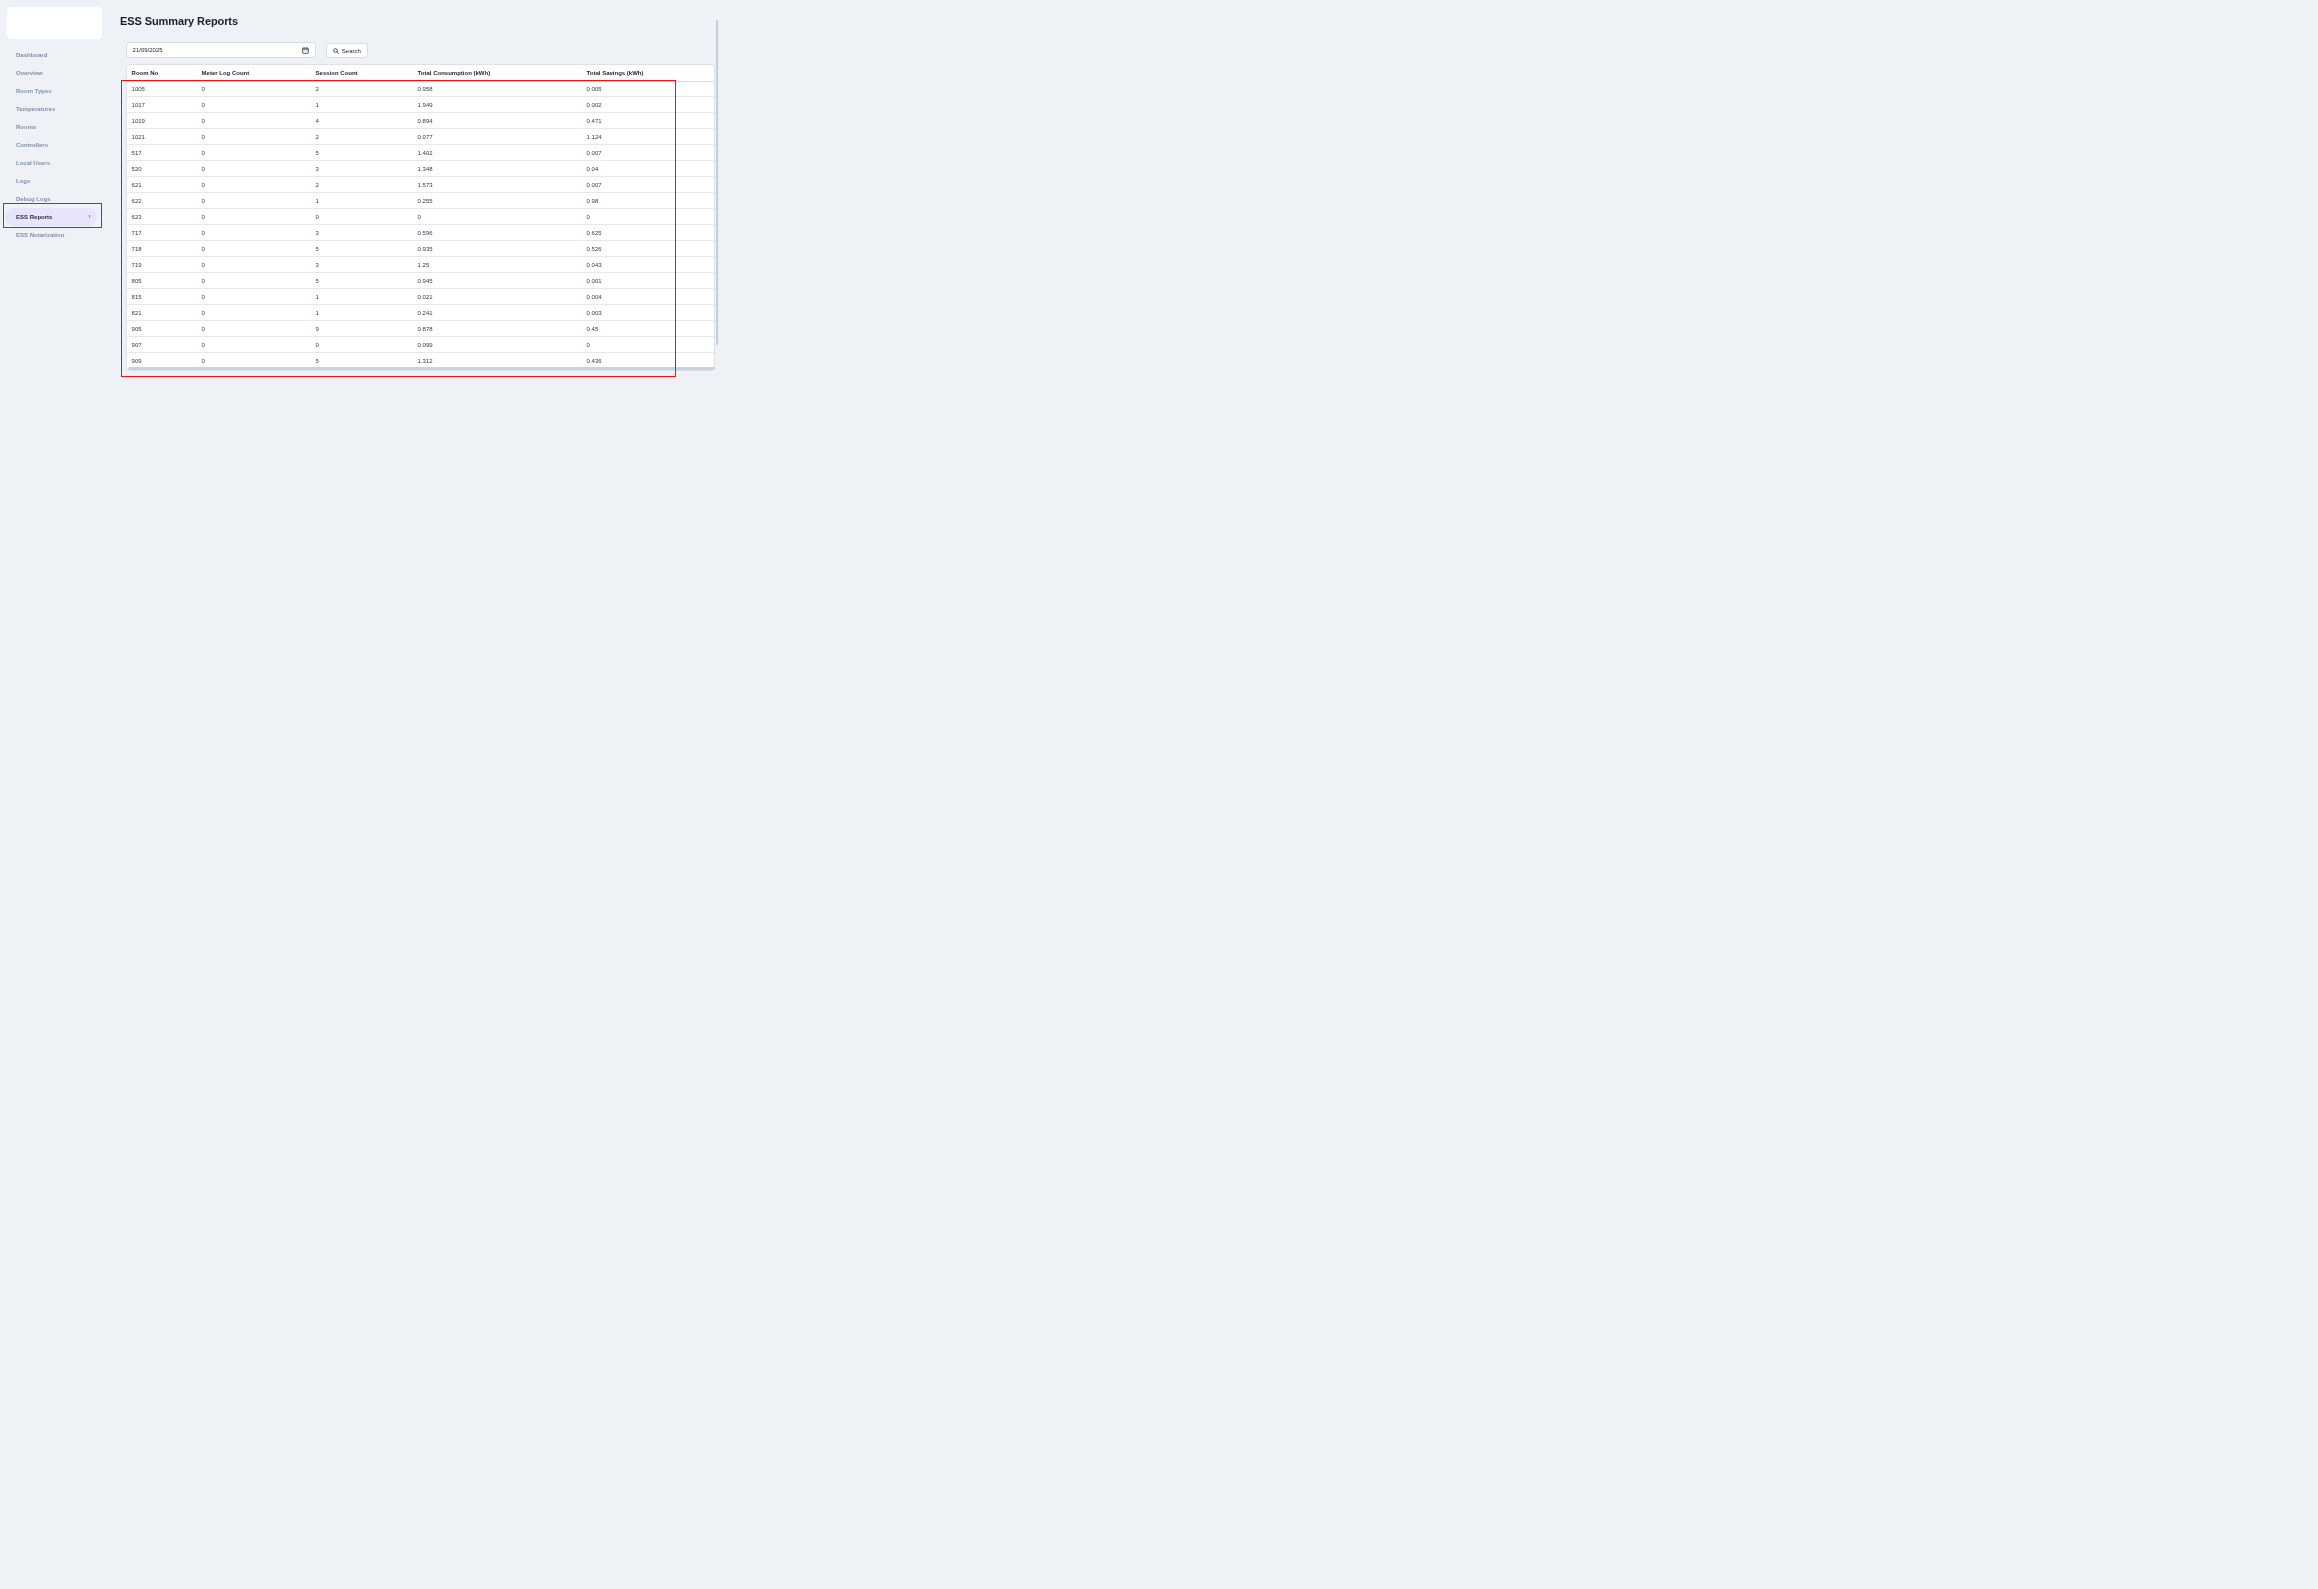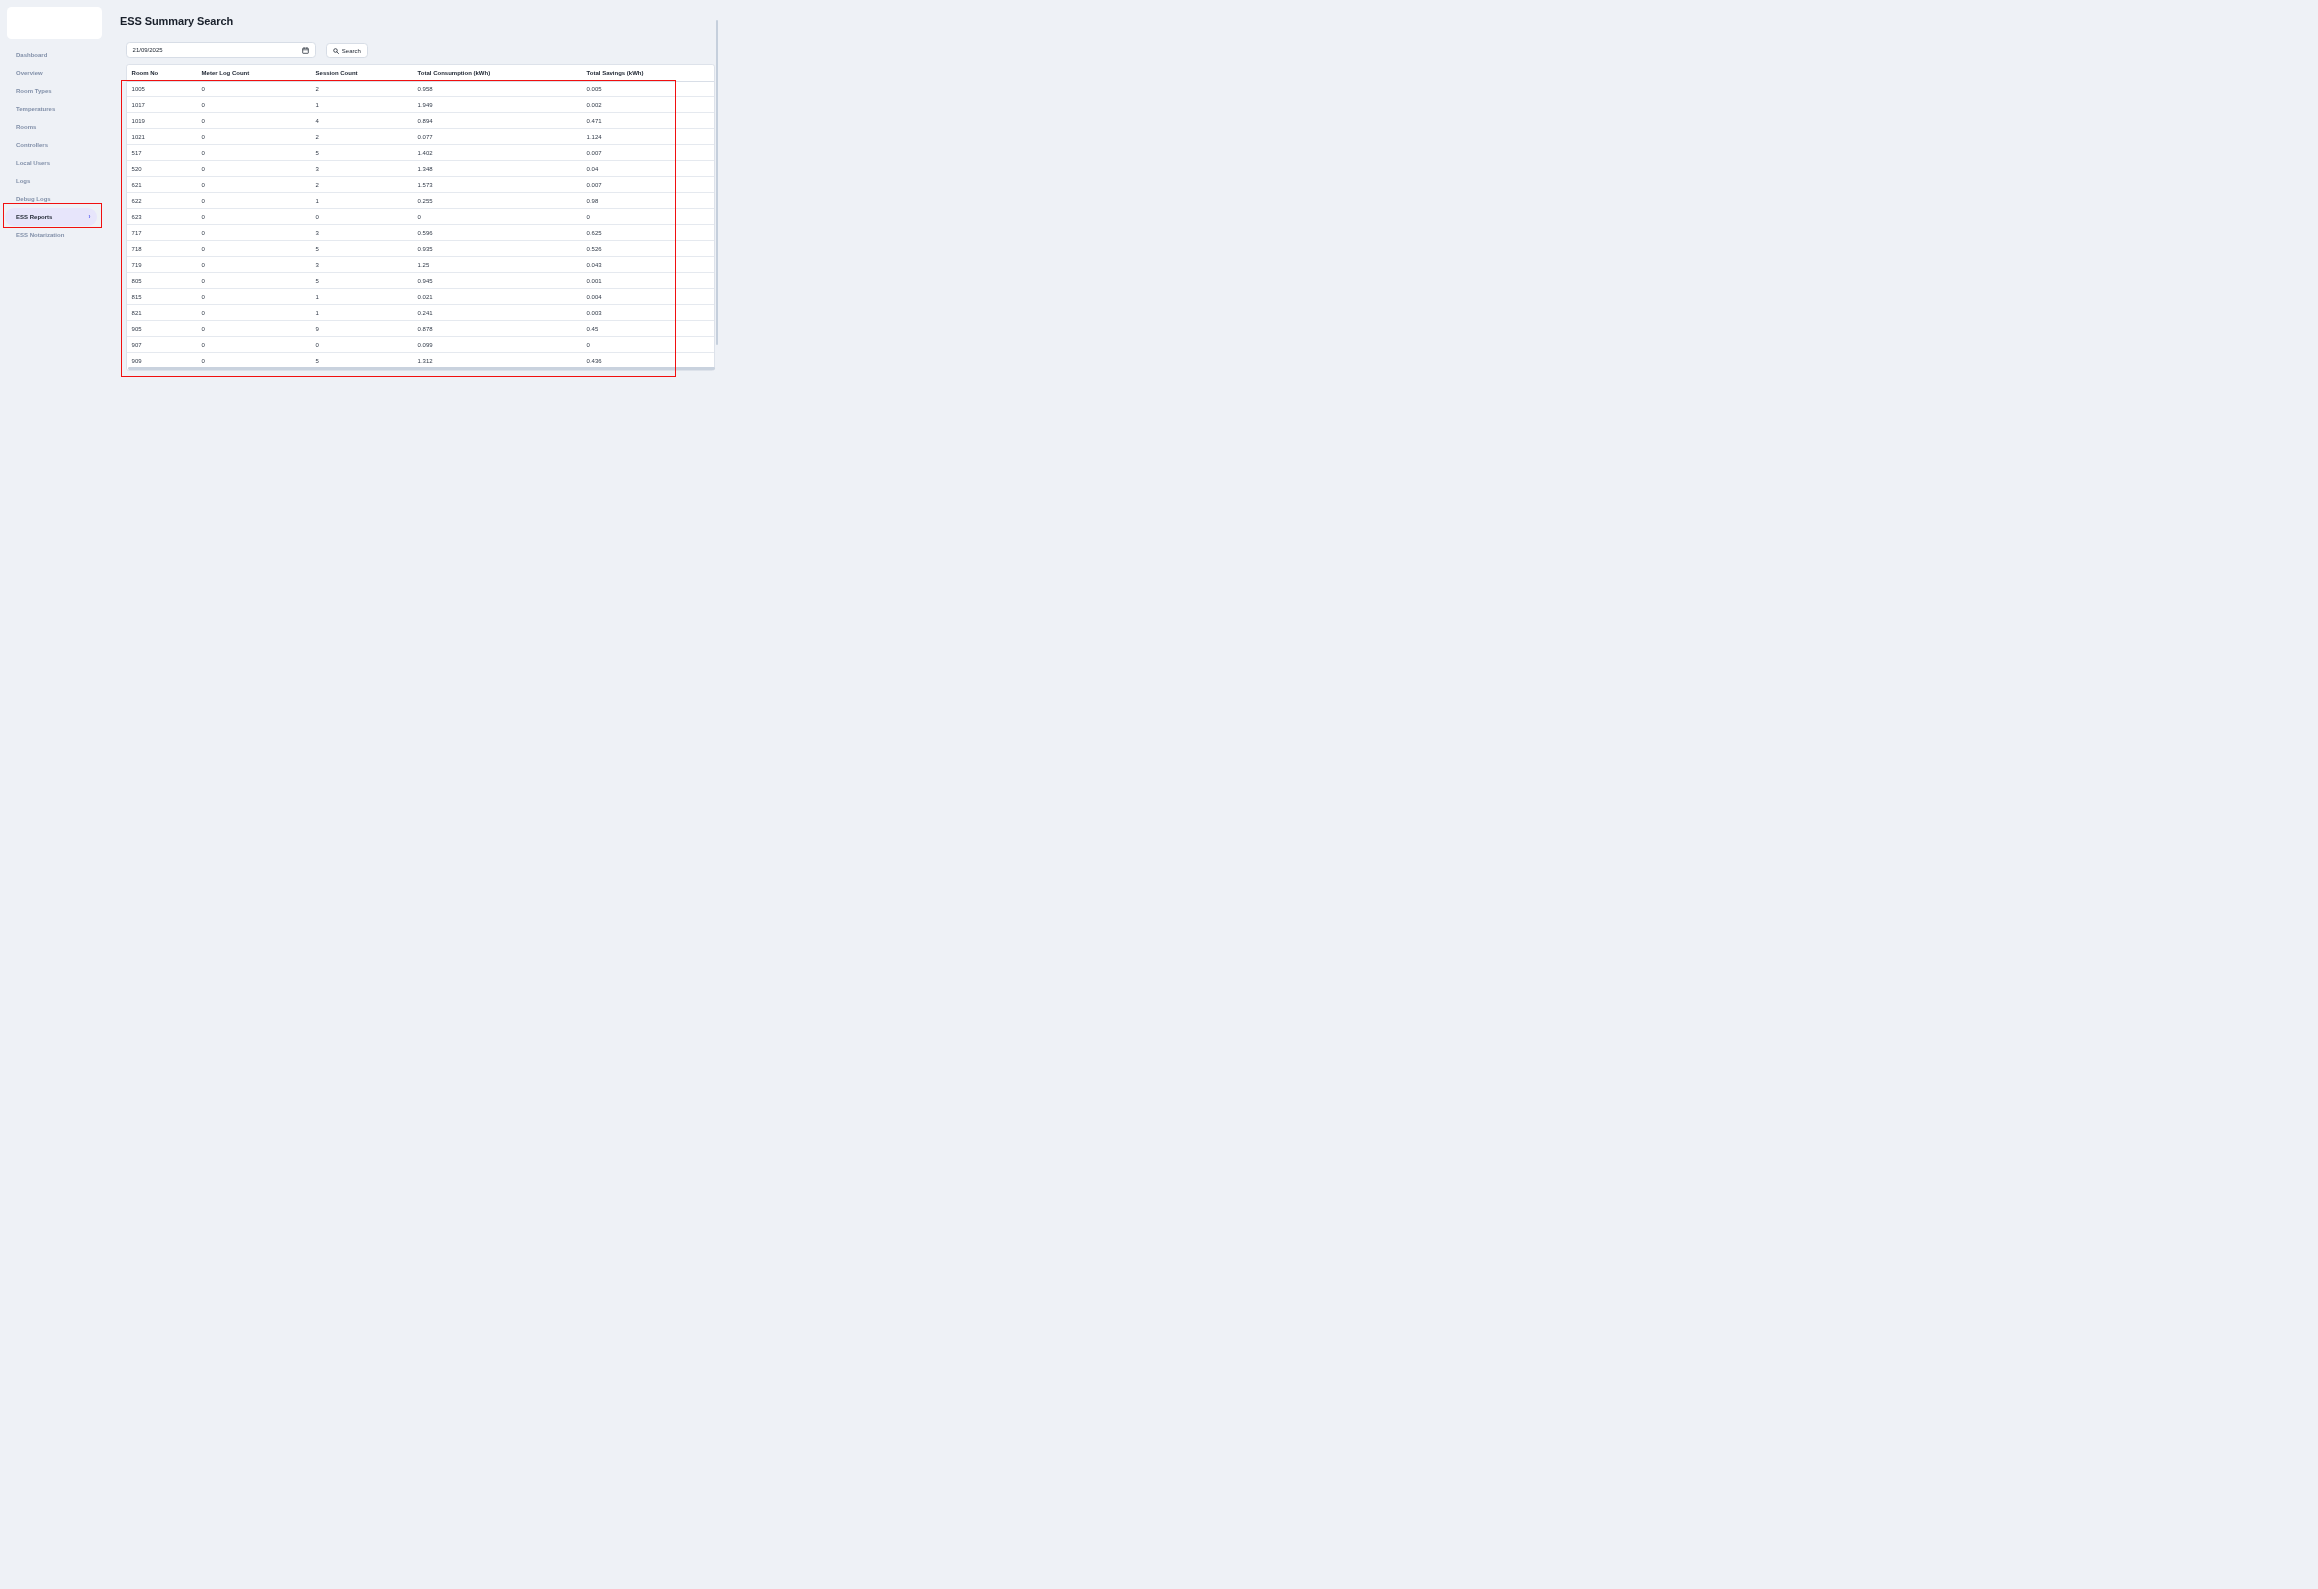--- a/index.html
+++ b/index.html
@@ -84,21 +84,21 @@
       </div>
       <div class="side-item active">
         <span>ESS Reports</span>
         <span class="chevron">›</span>
       </div>
       <div class="side-item">
         <span>ESS Notarization</span>
       </div>
     </nav>
 
-  <h1 class="title">ESS Summary Search</h1>
+  <h1 class="title">ESS Summary Reports</h1>
 
   <div class="date-input">
     <span>21/09/2025</span>
     <span>
       <svg class="icon-svg" width="7" height="7" viewBox="0 0 15 15">
         <rect x="1.5" y="2.5" width="12" height="11" rx="1" fill="none" stroke="#1c2430" stroke-width="1.6"></rect>
         <line x1="4.5" y1="0.8" x2="4.5" y2="4" stroke="#1c2430" stroke-width="1.6"></line>
         <line x1="10.5" y1="0.8" x2="10.5" y2="4" stroke="#1c2430" stroke-width="1.6"></line>
         <line x1="1.5" y1="6" x2="13.5" y2="6" stroke="#1c2430" stroke-width="1.4"></line>
       </svg>

